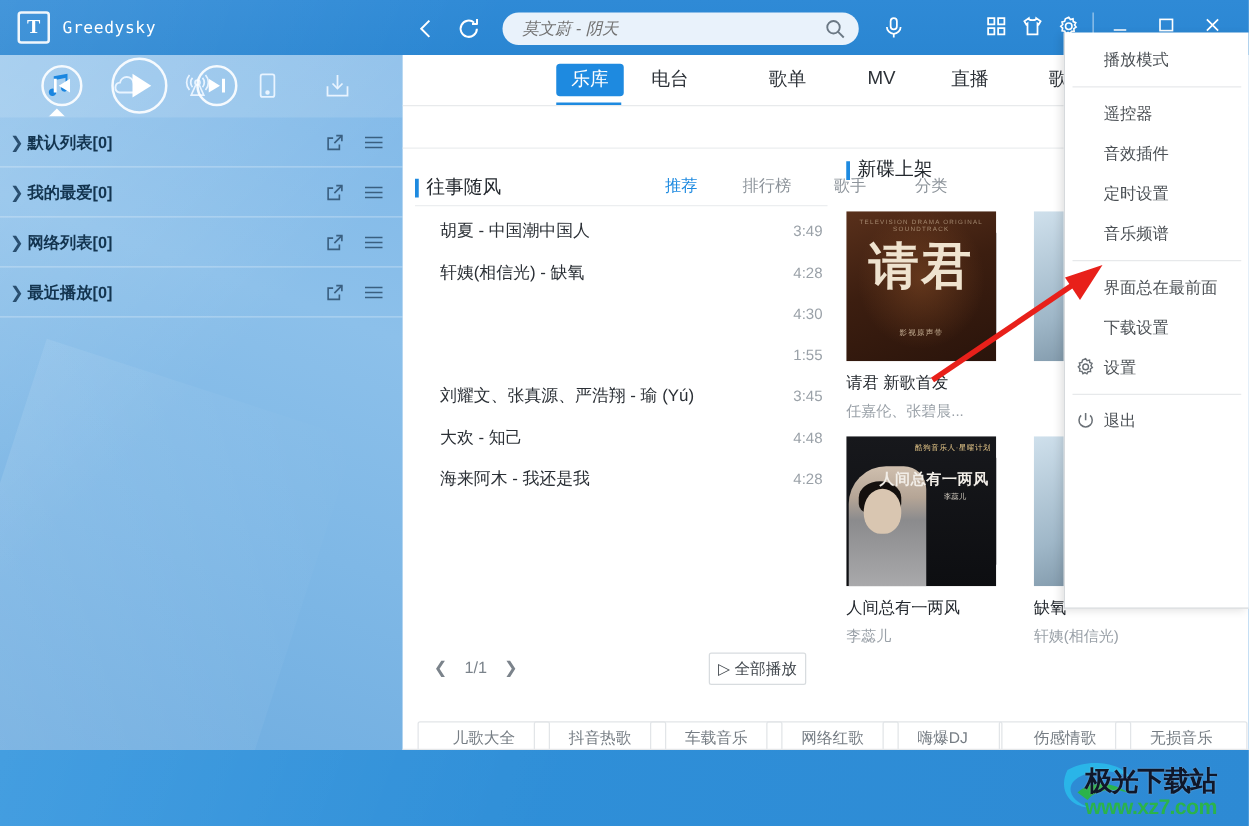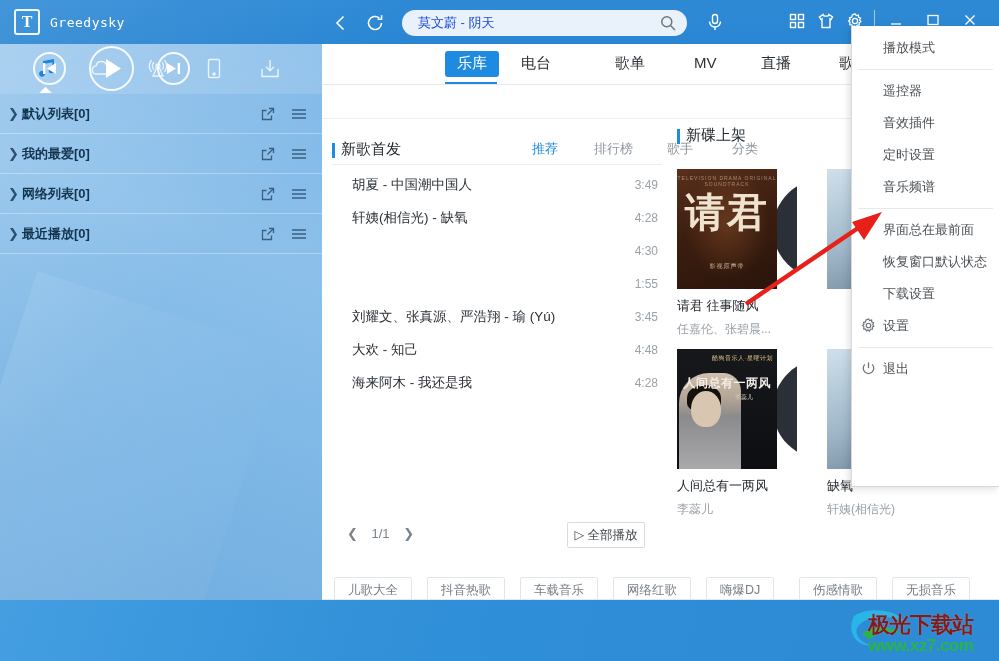--- a/index.html
+++ b/index.html
@@ -51,21 +51,21 @@
   }
   .nav-back { left: 330px; }
   .nav-refresh { left: 364px; }
 
   .searchbox {
     position: absolute; left: 402px; top: 10px; width: 285px; height: 26px;
     background: #e9f2fb; border-radius: 13px;
   }
   .searchbox .sv {
     position: absolute; left: 16px; top: 4px;
-    font-size: 13px; color: #1d4ed8; line-height: 18px;
+    font-size: 13px; color: #737373; line-height: 18px; font-style: italic;
   }
   .searchbox .sicon { position: absolute; right: 10px; top: 4px; color: #6b7884; }
 
   .mic-icon { position: absolute; left: 705px; top: 12px; color:#fff; }
 
   .tb-icons { position: absolute; top: 12px; color: #fff; }
   .i-grid { left: 788px; }
   .i-shirt { left: 817px; }
   .i-gear { left: 846px; }
   .tb-sep {
@@ -182,21 +182,21 @@
   .album .cover {
     position: relative; width: 120px; height: 120px; overflow: hidden;
   }
   .album .disc {
     position: absolute; left: 96px; top: 10px; width: 100px; height: 100px;
     border-radius: 50%;
     background: radial-gradient(circle at 50% 50%, #6d747d 0 9%, #2b3038 10% 100%);
     z-index: 0;
   }
   .album .art {
-    position: absolute; left: 0; top: 0; width: 100px; height: 120px; z-index: 1;
+    position: absolute; left: 0; top: 0; width: 120px; height: 120px; z-index: 1;
   }
   .album .t1 { margin-top: 8px; font-size: 13px; color: #23282e; white-space: nowrap; }
   .album .t2 { margin-top: 6px; font-size: 12px; color: #9aa1a8; white-space: nowrap; }
 
   .art-qingjun {
     background:
       radial-gradient(ellipse at 50% 45%, rgba(140,80,40,0.5), rgba(0,0,0,0) 60%),
       linear-gradient(160deg,#59301b 0%, #3c1e10 45%, #2a140b 100%);
   }
   .art-qingjun .big {
@@ -241,21 +241,21 @@
     position: absolute; right: 24px; top: 44px; color: #cfc8bd; font-size: 6px;
   }
 
   .art-queyang {
     background: linear-gradient(160deg,#cfe0ec 0%, #9fb7c8 55%, #6c8496 100%);
   }
 
   
   .tags { position: absolute; left: 12px; top: 533px; }
   .tag {
-    position: absolute; height: 26px; padding: 0 13px;
+    position: absolute; height: 26px; padding: 0 27px;
     border: 1px solid #e2e5e8; border-radius: 2px;
     font-size: 12.5px; color: #767d84; line-height: 24px; cursor: pointer; white-space: nowrap;
   }
   .content-bottom-line {
     position: absolute; left: 0; bottom: 0; width: 677px; height: 1px; background: #e5e7e9;
   }
 
   
   .menu {
     position: absolute; left: 851px; top: 26px; width: 148px; height: 461px;
@@ -341,21 +341,21 @@
     font-family: "DejaVu Sans Mono", monospace;
   }
 
   
   .watermark {
     position: absolute; left: 852px; top: 604px; width: 147px; height: 57px;
     z-index: 40; pointer-events: none;
   }
   .wm-text {
     position: absolute; left: 16px; top: 6px; font-size: 22px; font-weight: bold;
-    color: #7f1d1d; letter-spacing: -1px; white-space: nowrap;
+    color: #0f172a; letter-spacing: -1px; white-space: nowrap;
     text-shadow: 0 0 1px rgba(255,255,255,0.5);
   }
   .wm-url {
     position: absolute; left: 16px; top: 32px; font-size: 17px; font-weight: bold;
     color: #2bb34b; letter-spacing: -0.5px; white-space: nowrap;
   }
   .wm-swoosh {
     position: absolute; left: -2px; top: 2px; width: 56px; height: 46px;
   }
 </style>
@@ -553,21 +553,21 @@
   <div class="tabs-divider"></div>
 
   <div class="subtabs">
     <div class="subtab active" style="left:210px">推荐</div>
     <div class="subtab" style="left:272px">排行榜</div>
     <div class="subtab" style="left:345px">歌手</div>
     <div class="subtab" style="left:410px">分类</div>
   </div>
   <div class="subtabs-divider"></div>
 
-  <div class="sec-head" style="left:10px; top:96px;">新歌首发</div>
+  <div class="sec-head" style="left:10px; top:96px;">往事随风</div>
   <div class="sec-head" style="left:355px; top:82px;">新碟上架</div>
   <div class="songlist-divider"></div>
 
   <div class="songlist">
     <div class="song-row">
       <span class="sname">胡夏 - 中国潮中国人</span>
       <span class="sdur">3:49</span>
     </div>
     <div class="song-row">
       <span class="sname">轩姨(相信光) - 缺氧</span>
@@ -606,21 +606,21 @@
   <div class="albums">
     <div class="album" style="left:0; top:0;">
       <div class="cover">
         <div class="disc"></div>
         <div class="art art-qingjun">
           <div class="tiny-top">TELEVISION DRAMA ORIGINAL SOUNDTRACK</div>
           <div class="big">请君</div>
           <div class="tiny-bot">影视原声带</div>
         </div>
       </div>
-      <div class="t1">请君 往事随风</div>
+      <div class="t1">请君 新歌首发</div>
       <div class="t2">任嘉伦、张碧晨...</div>
     </div>
 
     <div class="album" style="left:0; top:180px;">
       <div class="cover">
         <div class="disc"></div>
         <div class="art art-renjian">
           <div class="person">
             <div class="hair"></div>
             <div class="head"></div>
@@ -682,23 +682,20 @@
     <span class="mlabel">定时设置</span>
   </div>
   <div class="menu-item">
     <span class="mlabel">音乐频谱</span>
   </div>
   <div class="menu-sep"></div>
   <div class="menu-item">
     <span class="mlabel">界面总在最前面</span>
   </div>
   <div class="menu-item">
-    <span class="mlabel">恢复窗口默认状态</span>
-  </div>
-  <div class="menu-item">
     <span class="mlabel">下载设置</span>
   </div>
   <div class="menu-item">
     <span class="micon">
       <svg width="17" height="17" viewBox="0 0 18 18" fill="none" stroke="currentColor" stroke-width="1.2">
         <circle cx="9" cy="9" r="2.4"></circle>
         <path d="M9 2 L10.2 3.7 L12.3 3.2 L12.5 5.3 L14.4 6.1 L13.5 8 L14.7 9.6 L13 10.8 L13.2 12.9 L11.1 13 L10.1 14.9 L8.4 13.8 L6.7 14.8 L5.9 12.8 L3.9 12.6 L4.2 10.5 L2.8 9 L4.3 7.6 L3.7 5.7 L5.8 5.2 L6.4 3.2 Z"></path>
       </svg>
     </span>
     <span class="mlabel">设置</span>

